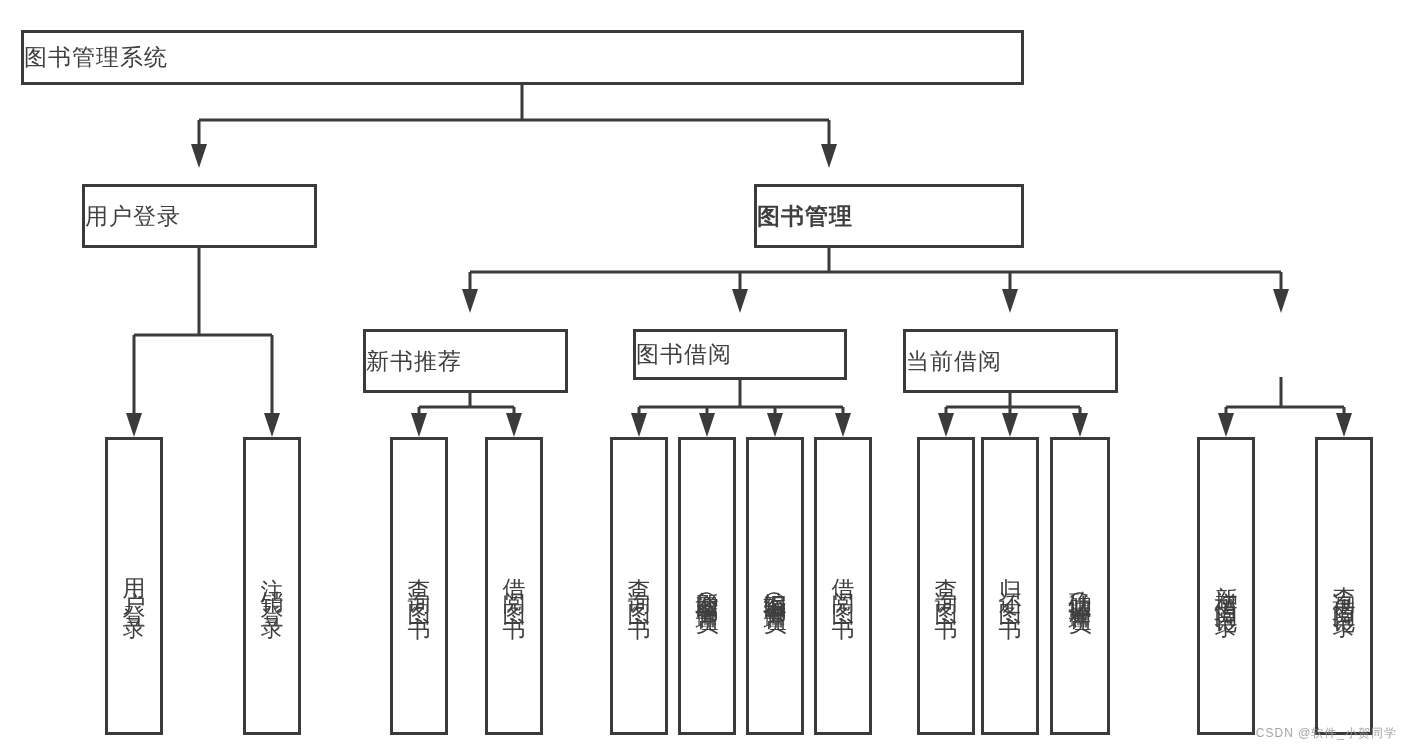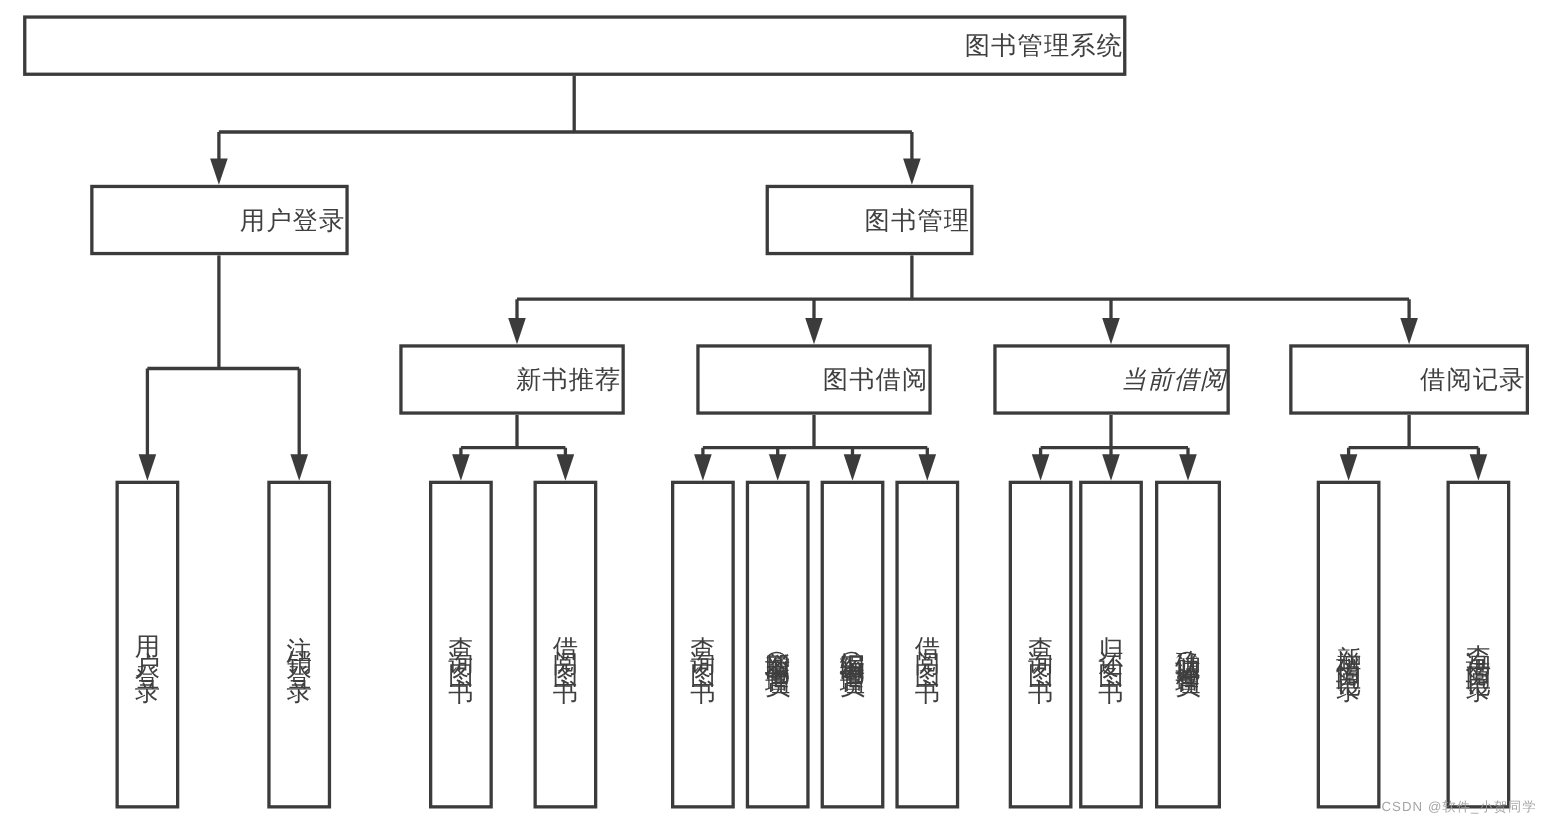--- a/index.html
+++ b/index.html
@@ -20,23 +20,24 @@
     overflow:hidden;
   }
   svg.wires{position:absolute;left:0;top:0;width:1405px;height:747px;}
   svg.wires path{stroke:var(--line);stroke-width:3;fill:none;}
   svg.wires polygon{fill:var(--line);stroke:none;}
   .box{
     position:absolute;
     box-sizing:border-box;
     border:3px solid var(--box_border);
     background:var(--box_fill);
-    display:flex;align-items:center;justify-content:flex-end;
+    display:flex;align-items:center;justify-content:flex-start;
     font-size:23px;letter-spacing:1px;
     color:var(--text);
+    margin-top:16px;
   }
   .vbox{
     position:absolute;
     box-sizing:border-box;
     border:3px solid var(--box_border);
     background:var(--box_fill);
     display:flex;align-items:center;justify-content:center;
     top:437px;height:298px;width:58px;
   }
   .vtext{
@@ -112,35 +113,32 @@
     </g>
   </svg>
 
   <div class="box" style="left:21px;top:14px;width:1003px;height:55px;">
     <span>图书管理系统</span>
   </div>
 
   <div class="box" style="left:82px;top:168px;width:235px;height:64px;">
     <span>用户登录</span>
   </div>
-  <div class="box" style="left:696px;top:168px;width:189px;height:64px;">
+  <div class="box" style="left:754px;top:168px;width:270px;height:64px;font-weight:bold;">
     <span>图书管理</span>
   </div>
 
   <div class="box" style="left:363px;top:313px;width:205px;height:64px;">
     <span>新书推荐</span>
   </div>
-  <div class="box" style="left:633px;top:313px;width:214px;height:64px;">
+  <div class="box" style="left:633px;top:313px;width:214px;height:51px;">
     <span>图书借阅</span>
   </div>
-  <div class="box" style="left:903px;top:313px;width:215px;height:64px;font-style:italic;">
+  <div class="box" style="left:903px;top:313px;width:215px;height:64px;">
     <span>当前借阅</span>
-  </div>
-  <div class="box" style="left:1172px;top:313px;width:218px;height:64px;">
-    <span>借阅记录</span>
   </div>
 
   <div class="vbox" style="left:105px;">
     <span class="vtext" style="letter-spacing: 13px;">用户登录</span>
   </div>
   <div class="vbox" style="left:243px;">
     <span class="vtext" style="letter-spacing: 13px;">注销登录</span>
   </div>
 
   <div class="vbox" style="left:390px;">

